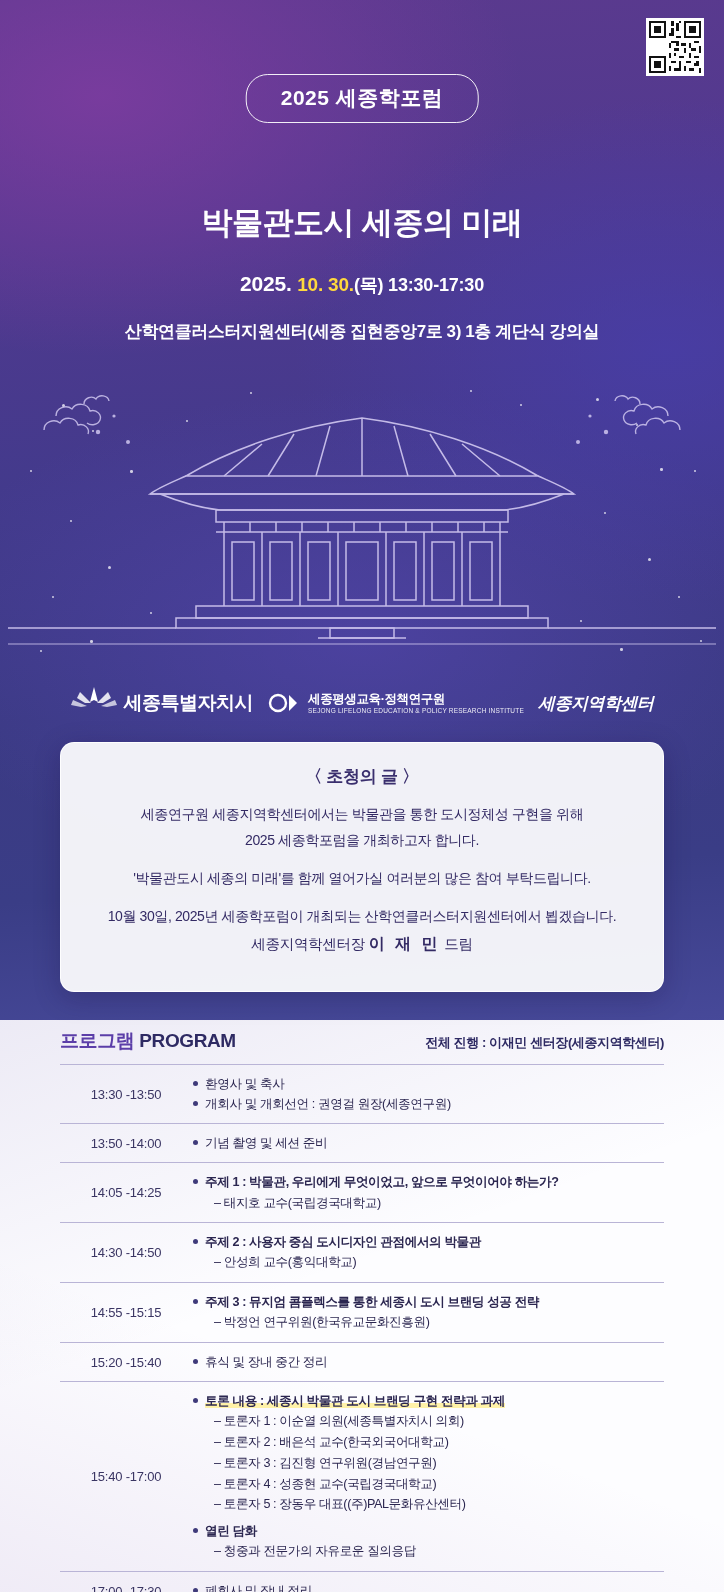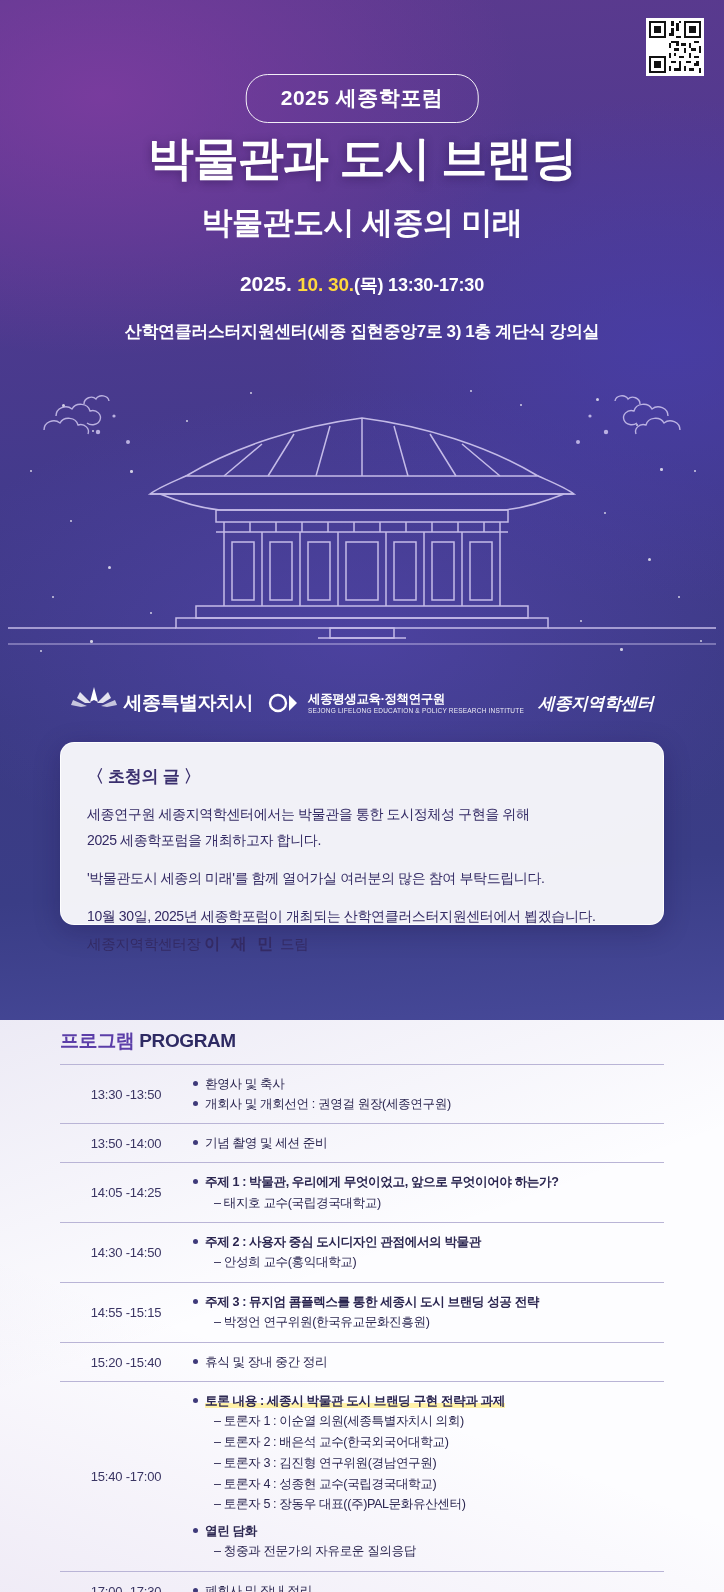--- a/index.html
+++ b/index.html
@@ -108,25 +108,26 @@
   }
   .logo-box { display: flex; align-items: center; gap: 7px; color: #fff; }
   .logo-text-main { font-size: 19px; font-weight: bold; letter-spacing: -.5px; }
   .logo-text-small { font-size: 12.5px; font-weight: bold; line-height: 1.25; letter-spacing: -.4px; }
   .logo-text-tiny { font-size: 6.5px; letter-spacing: .2px; opacity: .9; }
   .logo-script { font-size: 17px; font-style: italic; font-weight: bold; letter-spacing: -.5px; }
 
   
   .invite {
     position: absolute; left: 60px; top: 742px;
-    width: 604px; height: 183px;
+    width: 604px; height: 250px;
     background: rgba(255,255,255,.93);
     border: 1.5px solid rgba(255,255,255,.9);
     border-radius: 14px;
     padding: 22px 26px 18px;
+    text-align: center;
     color: #2f2660;
     box-shadow: 0 6px 26px rgba(25,10,60,.25);
   }
   .invite-title { font-size: 17px; font-weight: bold; color: #3a2f6e; margin-bottom: 14px; letter-spacing: -.3px; }
   .invite p { font-size: 14px; line-height: 1.85; color: #332a64; letter-spacing: -.4px; }
   .invite .gap { margin-top: 12px; }
   .invite-sign { margin-top: 4px; font-size: 14.5px; color: #332a64; letter-spacing: -.3px; }
   .invite-sign b { font-size: 16px; letter-spacing: 3px; }
 
   
@@ -240,21 +241,20 @@
         <rect x="14" y="18" width="1" height="2"></rect>
           <rect x="16" y="19" width="2" height="1"></rect>
         <rect x="18" y="17" width="1" height="1"></rect>
           <rect x="20" y="19" width="1" height="2"></rect>
       </g>
     </svg>
   </div>
 
   <div class="pill">2025 세종학포럼</div>
 
-  <div class="main-title">박물관과 도시 브랜딩</div>
   <div class="sub-title">박물관도시 세종의 미래</div>
 
   <div class="date-line">
     <span>2025. </span><span class="big">10. 30.</span><span class="small">(목) 13:30-17:30</span>
   </div>
   <div class="venue-line">산학연클러스터지원센터(세종 집현중앙7로 3) 1층 계단식 강의실</div>
 
   <svg class="hanok" viewBox="0 0 724 290">
     <g fill="none" stroke="#cfc6ef" stroke-width="1.5" opacity="0.92">
 
@@ -350,20 +350,21 @@
     <p>2025 세종학포럼을 개최하고자 합니다.</p>
     <p class="gap">'박물관도시 세종의 미래'를 함께 열어가실 여러분의 많은 참여 부탁드립니다.</p>
     <p class="gap">10월 30일, 2025년 세종학포럼이 개최되는 산학연클러스터지원센터에서 뵙겠습니다.</p>
     <div class="invite-sign">
       <span>세종지역학센터장 </span><b>이 재 민</b><span> 드림</span>
     </div>
   </div>
 
   <div class="prog-head">
     <div class="prog-title"><span>프로그램 </span><span class="en">PROGRAM</span></div>
+    <div class="prog-host">전체 진행 : 이재민 센터장(세종지역학센터)</div>
   </div>
 
   <table class="program">
     <tbody id="program-body">
         <tr>
           <td class="time">13:30 -13:50</td>
           <td class="desc">
             <div class="bullet-line"><span>환영사 및 축사</span></div>
             <div class="bullet-line"><span>개회사 및 개회선언 : 권영걸 원장(세종연구원)</span></div>
           </td>

